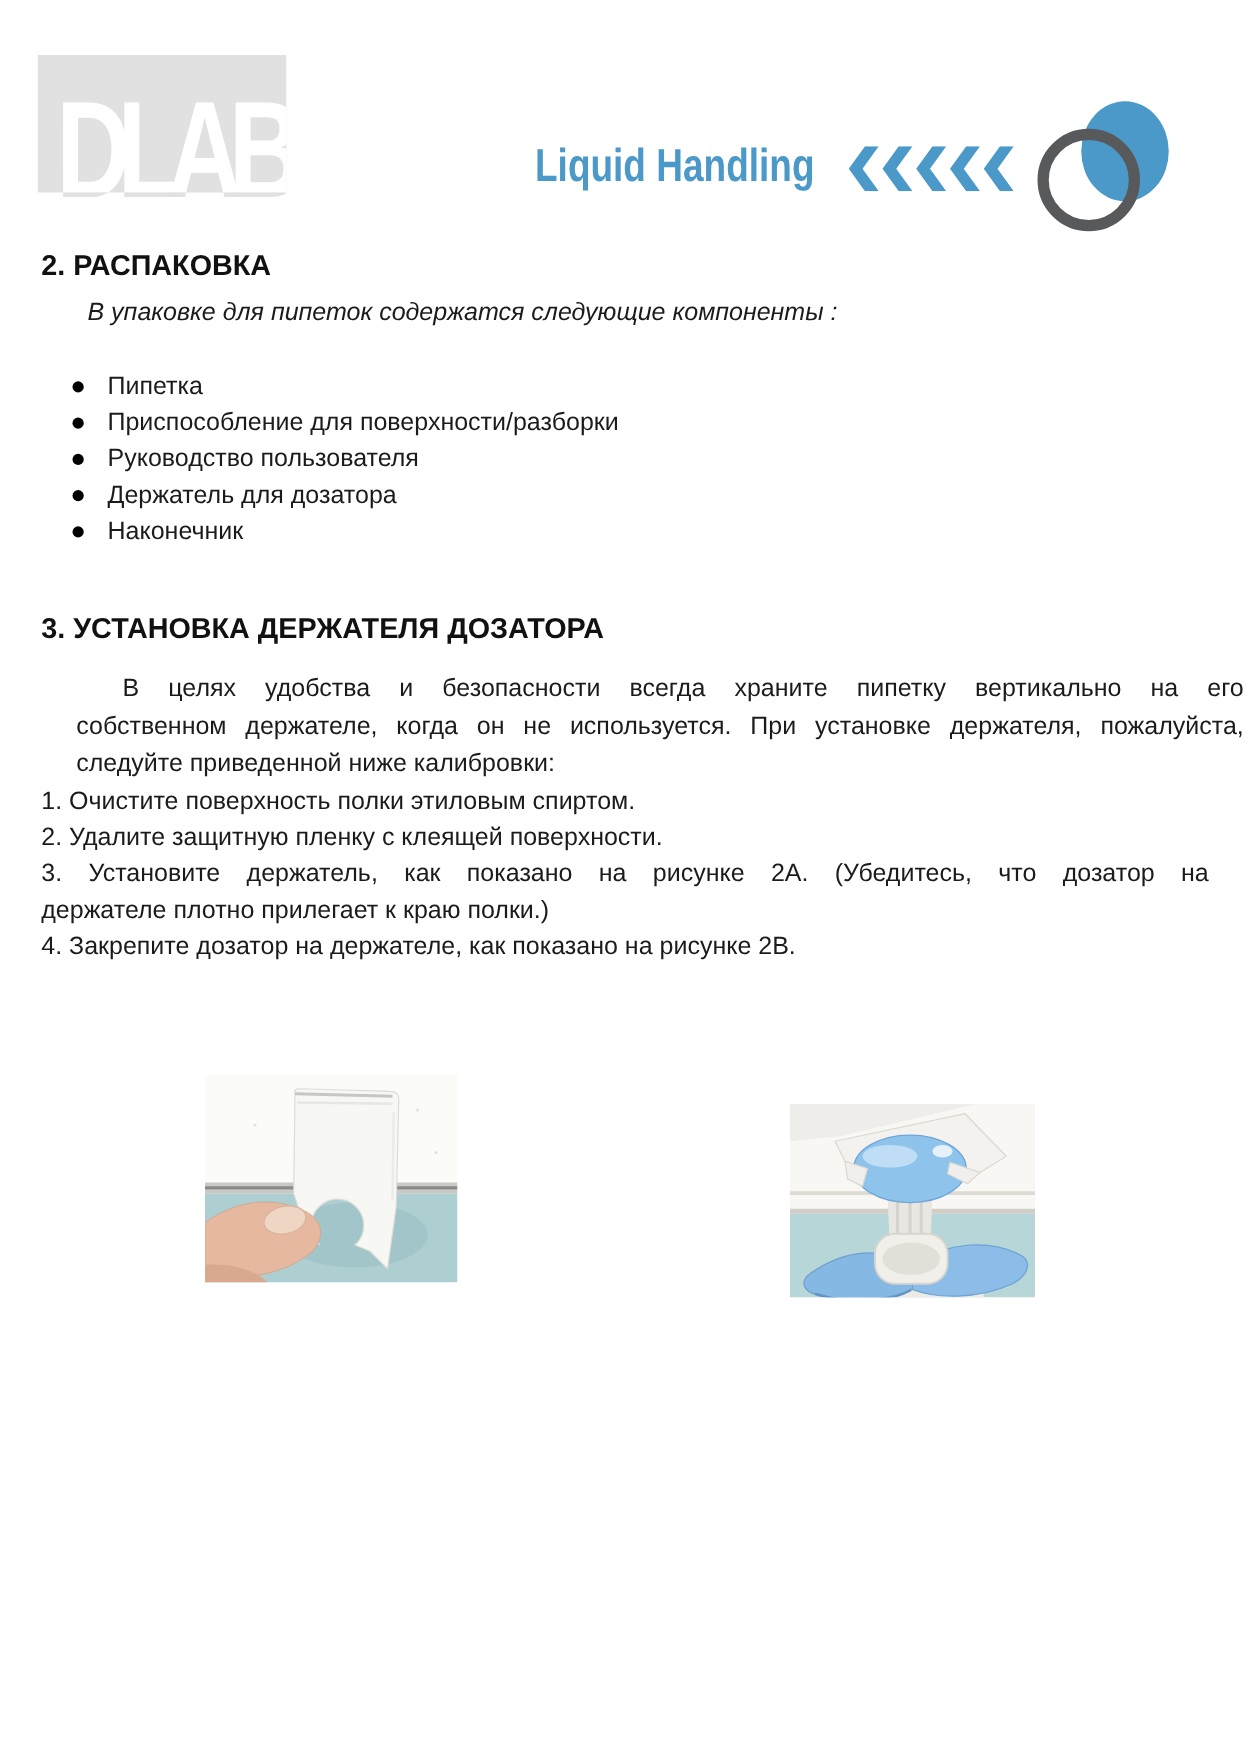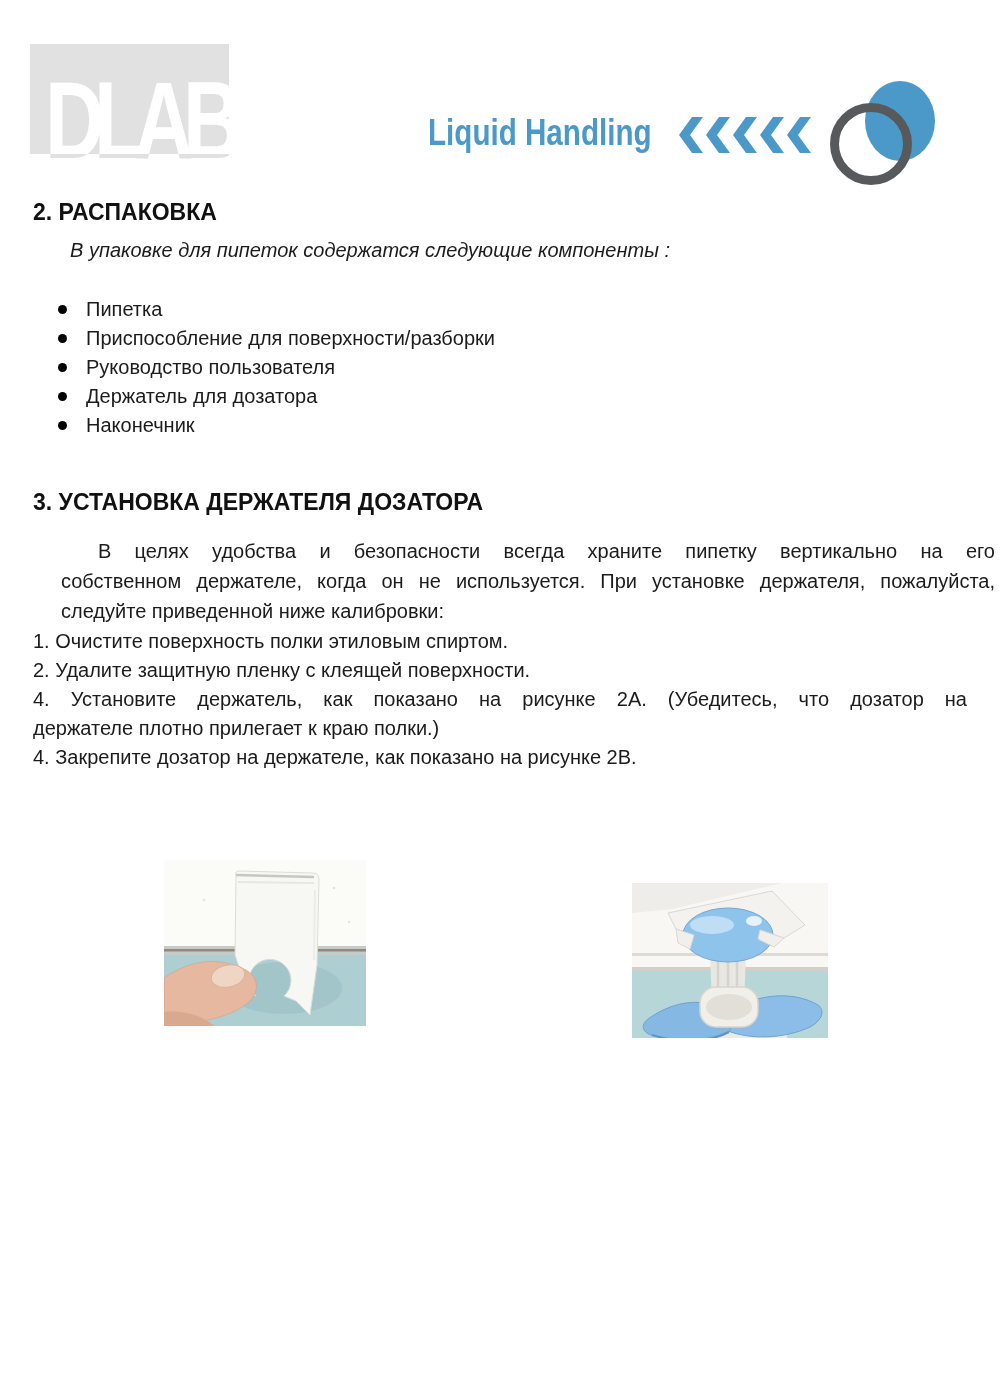--- a/index.html
+++ b/index.html
@@ -95,21 +95,21 @@
 
   <div id="para" class="abs">
     <div class="jline indent">В целях удобства и безопасности всегда храните пипетку вертикально на его</div>
     <div class="jline">собственном держателе, когда он не используется. При установке держателя, пожалуйста,</div>
     <div>следуйте приведенной ниже калибровки:</div>
   </div>
 
   <div id="steps" class="abs">
     <div>1. Очистите поверхность полки этиловым спиртом.</div>
     <div>2. Удалите защитную пленку с клеящей поверхности.</div>
-    <div class="jline">4. Установите держатель, как показано на рисунке 2А. (Убедитесь, что дозатор на</div>
+    <div class="jline">3. Установите держатель, как показано на рисунке 2А. (Убедитесь, что дозатор на</div>
     <div>держателе плотно прилегает к краю полки.)</div>
     <div>4. Закрепите дозатор на держателе, как показано на рисунке 2В.</div>
   </div>
 
   <svg id="figA" class="abs" width="202" height="166" viewBox="0 0 202 166">
     <rect x="0" y="0" width="202" height="96" fill="#fbfbf8"></rect>
     <circle cx="40" cy="40" r="1.3" fill="#e4e4de"></circle>
       <circle cx="170" cy="28" r="1.3" fill="#e4e4de"></circle>
       <circle cx="185" cy="62" r="1.3" fill="#e4e4de"></circle>
     <rect x="0" y="86" width="202" height="9" fill="#c9c9c5"></rect>

